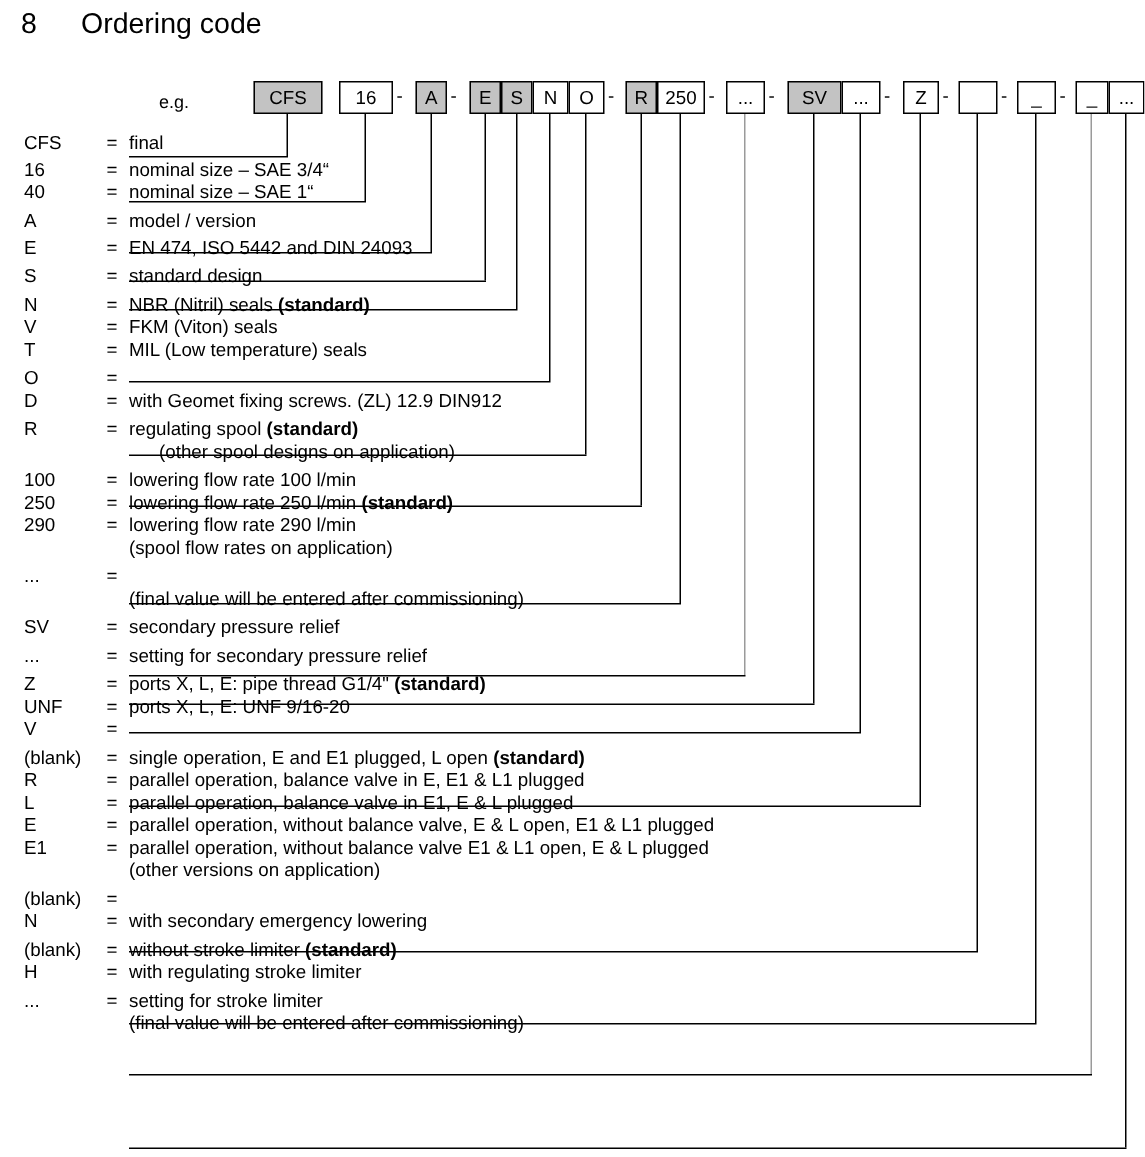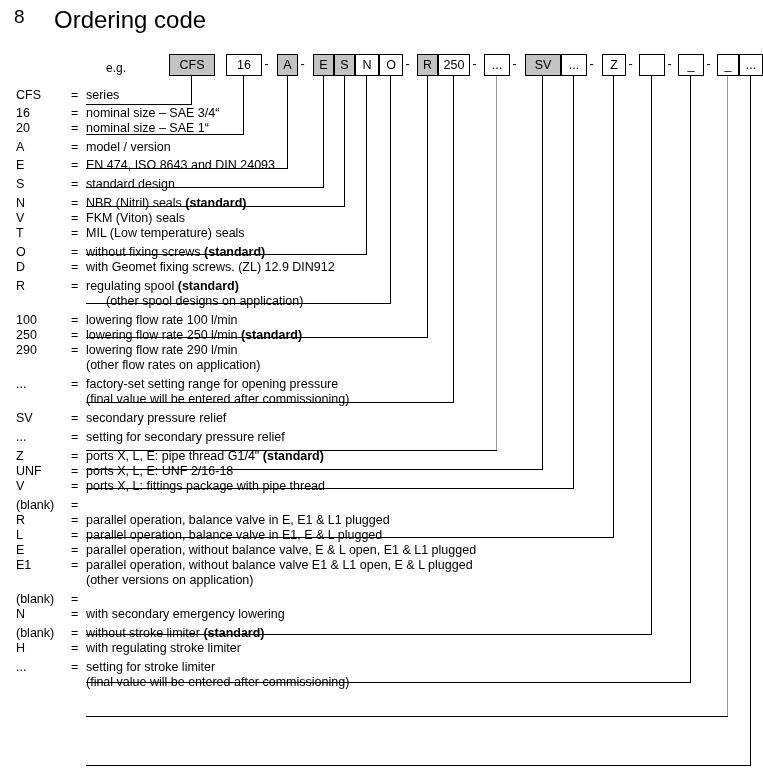--- a/index.html
+++ b/index.html
@@ -25,21 +25,21 @@
   }
   #heading .num {
     position: absolute;
     left: 14px; top: 6px;
     font-size: 19px;
     font-weight: 400;
   }
   #heading .title {
     position: absolute;
     left: 54px; top: 6px;
-    font-size: 24px;
+    font-size: 19px;
     font-weight: 400;
   }
 
   
   #eg-label {
     position: absolute;
     left: 106px; top: 61px;
     font-size: 12px;
   }
 
@@ -193,41 +193,41 @@
     <div class="vline grey" style="left: 727px; top: 76px; height: 640px;"></div>
     <div class="hline" style="left: 86px; top: 716px; width: 642px;"></div>
     <div class="vline" style="left: 750px; top: 76px; height: 689px;"></div>
     <div class="hline" style="left: 86px; top: 765px; width: 665px;"></div>
   </div>
 
 <div id="legend">
     <div class="lrow" style="top: 0px;">
       <span class="key">CFS</span>
       <span class="eq">=</span>
-      <span class="desc">series</span>
+      <span class="desc">final</span>
     </div>
     <div class="lrow" style="top: 18px;">
       <span class="key">16</span>
       <span class="eq">=</span>
       <span class="desc">nominal size – SAE 3/4“</span>
     </div>
     <div class="lrow" style="top: 33px;">
-      <span class="key">20</span>
+      <span class="key">40</span>
       <span class="eq">=</span>
       <span class="desc">nominal size – SAE 1“</span>
     </div>
     <div class="lrow" style="top: 52px;">
       <span class="key">A</span>
       <span class="eq">=</span>
       <span class="desc">model / version</span>
     </div>
     <div class="lrow" style="top: 70px;">
       <span class="key">E</span>
       <span class="eq">=</span>
-      <span class="desc">EN 474, ISO 8643 and DIN 24093</span>
+      <span class="desc">EN 474, ISO 5442 and DIN 24093</span>
     </div>
     <div class="lrow" style="top: 89px;">
       <span class="key">S</span>
       <span class="eq">=</span>
       <span class="desc">standard design</span>
     </div>
     <div class="lrow" style="top: 108px;">
       <span class="key">N</span>
       <span class="eq">=</span>
       <span class="desc">NBR (Nitril) seals <b>(standard)</b></span>
@@ -238,21 +238,20 @@
       <span class="desc">FKM (Viton) seals</span>
     </div>
     <div class="lrow" style="top: 138px;">
       <span class="key">T</span>
       <span class="eq">=</span>
       <span class="desc">MIL (Low temperature) seals</span>
     </div>
     <div class="lrow" style="top: 157px;">
       <span class="key">O</span>
       <span class="eq">=</span>
-      <span class="desc">without fixing screws <b>(standard)</b></span>
     </div>
     <div class="lrow" style="top: 172px;">
       <span class="key">D</span>
       <span class="eq">=</span>
       <span class="desc">with Geomet fixing screws. (ZL) 12.9 DIN912</span>
     </div>
     <div class="lrow" style="top: 191px;">
       <span class="key">R</span>
       <span class="eq">=</span>
       <span class="desc">regulating spool <b>(standard)</b></span>
@@ -273,26 +272,25 @@
       <span class="desc">lowering flow rate 250 l/min <b>(standard)</b></span>
     </div>
     <div class="lrow" style="top: 255px;">
       <span class="key">290</span>
       <span class="eq">=</span>
       <span class="desc">lowering flow rate 290 l/min</span>
     </div>
     <div class="lrow" style="top: 270px;">
       <span class="key"></span>
       <span class="eq"></span>
-      <span class="desc">(other flow rates on application)</span>
+      <span class="desc">(spool flow rates on application)</span>
     </div>
     <div class="lrow" style="top: 289px;">
       <span class="key">...</span>
       <span class="eq">=</span>
-      <span class="desc">factory-set setting range for opening pressure</span>
     </div>
     <div class="lrow" style="top: 304px;">
       <span class="key"></span>
       <span class="eq"></span>
       <span class="desc">(final value will be entered after commissioning)</span>
     </div>
     <div class="lrow" style="top: 323px;">
       <span class="key">SV</span>
       <span class="eq">=</span>
       <span class="desc">secondary pressure relief</span>
@@ -303,30 +301,30 @@
       <span class="desc">setting for secondary pressure relief</span>
     </div>
     <div class="lrow" style="top: 361px;">
       <span class="key">Z</span>
       <span class="eq">=</span>
       <span class="desc">ports X, L, E: pipe thread G1/4" <b>(standard)</b></span>
     </div>
     <div class="lrow" style="top: 376px;">
       <span class="key">UNF</span>
       <span class="eq">=</span>
-      <span class="desc">ports X, L, E: UNF 2/16-18</span>
+      <span class="desc">ports X, L, E: UNF 9/16-20</span>
     </div>
     <div class="lrow" style="top: 391px;">
       <span class="key">V</span>
       <span class="eq">=</span>
-      <span class="desc">ports X, L: fittings package with pipe thread</span>
     </div>
     <div class="lrow" style="top: 410px;">
       <span class="key">(blank)</span>
       <span class="eq">=</span>
+      <span class="desc">single operation, E and E1 plugged, L open <b>(standard)</b></span>
     </div>
     <div class="lrow" style="top: 425px;">
       <span class="key">R</span>
       <span class="eq">=</span>
       <span class="desc">parallel operation, balance valve in E, E1 &amp; L1 plugged</span>
     </div>
     <div class="lrow" style="top: 440px;">
       <span class="key">L</span>
       <span class="eq">=</span>
       <span class="desc">parallel operation, balance valve in E1, E &amp; L plugged</span>

